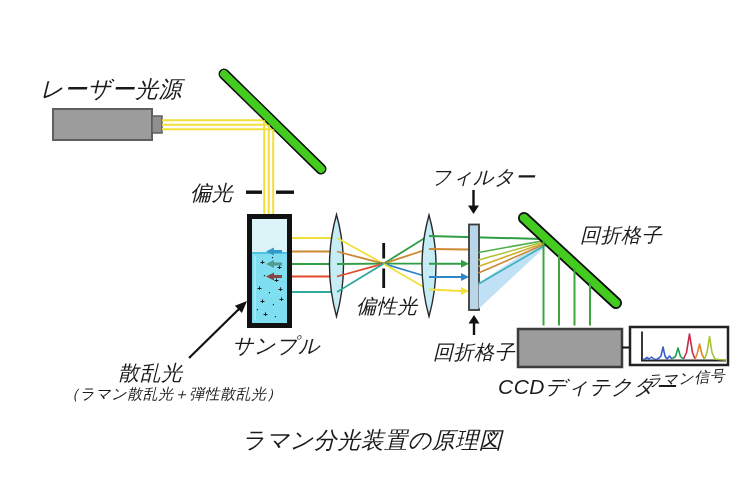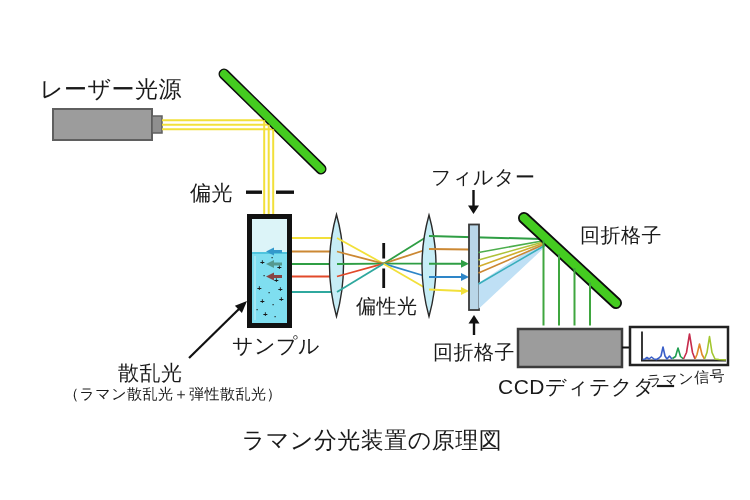--- a/index.html
+++ b/index.html
@@ -1,17 +1,17 @@
 <!DOCTYPE html>
 <html><head>
 <meta charset="utf-8">
 <style>
   html,body{margin:0;padding:0;background:#ffffff;}
   .stage{position:relative;width:750px;height:500px;background:#ffffff;overflow:hidden;
-         font-family:"Liberation Sans","DejaVu Sans",sans-serif;}
+         font-family:"Liberation Sans","DejaVu Sans",sans-serif;font-style:italic;}
   svg{position:absolute;left:0;top:0;}
   text{fill:#1a1a1a;font-family:"Liberation Sans","DejaVu Sans",sans-serif;}
   .lbl{letter-spacing:0.5px;}
 </style>
 </head>
 <body>
 
 <div class="stage">
 <svg width="750" height="500" viewBox="0 0 750 500">
 

